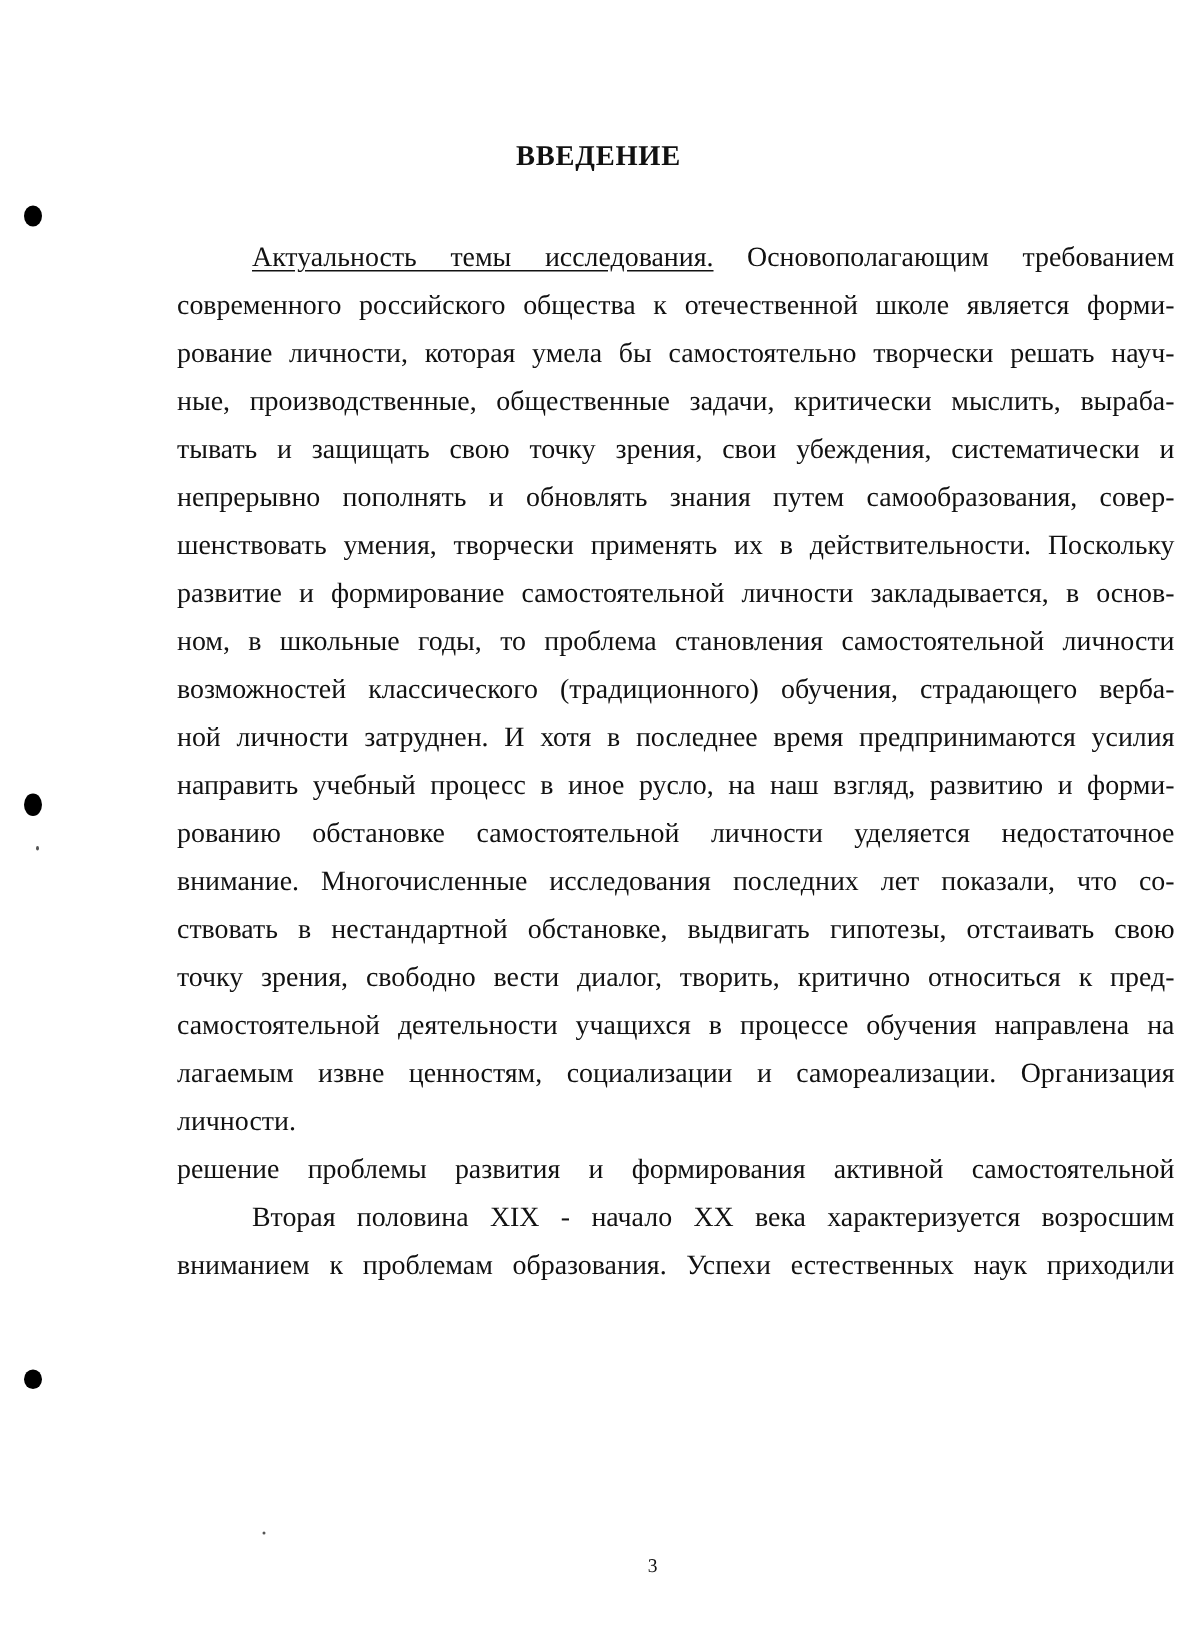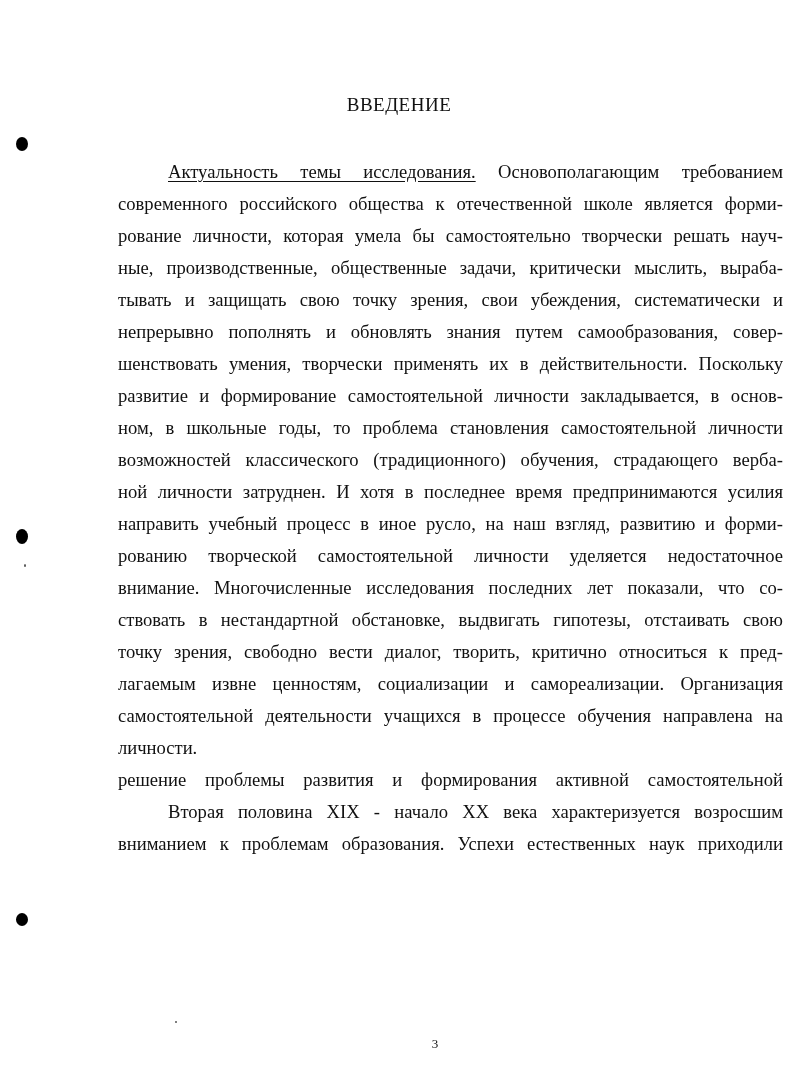--- a/index.html
+++ b/index.html
@@ -4,21 +4,21 @@
 <style>
   html, body { margin: 0; padding: 0; background: #ffffff; }
   body {
     width: 800px; height: 1090px; position: relative; overflow: hidden;
     font-family: "Liberation Serif", "DejaVu Serif", serif; color: #111;
   }
   .page { position: absolute; left: 0; top: 0; width: 800px; height: 1090px; background: #fff; }
   .title {
     position: absolute; top: 94px; left: 0; width: 800px; text-align: center;
     padding-left: 118px; box-sizing: border-box; padding-right: 0;
-    font-weight: normal; font-size: 19px; letter-spacing: 0.5px;
+    font-weight: bold; font-size: 19px; letter-spacing: 0.5px;
   }
   .title span { display: inline-block; transform: translateX(-60px); }
   .body-text { position: absolute; left: 118px; top: 156px; width: 665px; }
   .line {
     height: 32px; line-height: 32px; font-size: 18.6px; white-space: nowrap;
     text-align: justify; text-align-last: justify; overflow: visible;
   }
   .line.last { text-align-last: left; }
   .line.indent { padding-left: 50px; }
   .underlined { text-decoration: underline; text-underline-offset: 3px; }
@@ -48,26 +48,26 @@
     <div class="line">рование личности, которая умела бы самостоятельно творчески решать науч-</div>
     <div class="line">ные, производственные, общественные задачи, критически мыслить, выраба-</div>
     <div class="line">тывать и защищать свою точку зрения, свои убеждения, систематически и</div>
     <div class="line">непрерывно пополнять и обновлять знания путем самообразования, совер-</div>
     <div class="line">шенствовать умения, творчески применять их в действительности. Поскольку</div>
     <div class="line">развитие и формирование самостоятельной личности закладывается, в основ-</div>
     <div class="line">ном, в школьные годы, то проблема становления самостоятельной личности</div>
     <div class="line">возможностей классического (традиционного) обучения, страдающего верба-</div>
     <div class="line">ной личности затруднен. И хотя в последнее время предпринимаются усилия</div>
     <div class="line">направить учебный процесс в иное русло, на наш взгляд, развитию и форми-</div>
-    <div class="line">рованию творческой самостоятельной личности уделяется недостаточное</div>
+    <div class="line">рованию обстановке самостоятельной личности уделяется недостаточное</div>
     <div class="line">внимание. Многочисленные исследования последних лет показали, что со-</div>
     <div class="line">ствовать в нестандартной обстановке, выдвигать гипотезы, отстаивать свою</div>
     <div class="line">точку зрения, свободно вести диалог, творить, критично относиться к пред-</div>
+    <div class="line">самостоятельной деятельности учащихся в процессе обучения направлена на</div>
     <div class="line">лагаемым извне ценностям, социализации и самореализации. Организация</div>
-    <div class="line">самостоятельной деятельности учащихся в процессе обучения направлена на</div>
     <div class="line last">личности.</div>
     <div class="line">решение проблемы развития и формирования активной самостоятельной</div>
     <div class="line indent">Вторая половина XIX - начало XX века характеризуется возросшим</div>
     <div class="line">вниманием к проблемам образования. Успехи естественных наук приходили</div>
   </div>
 
   <div class="page-number">3</div>
 </div>
 
 </body></html>

